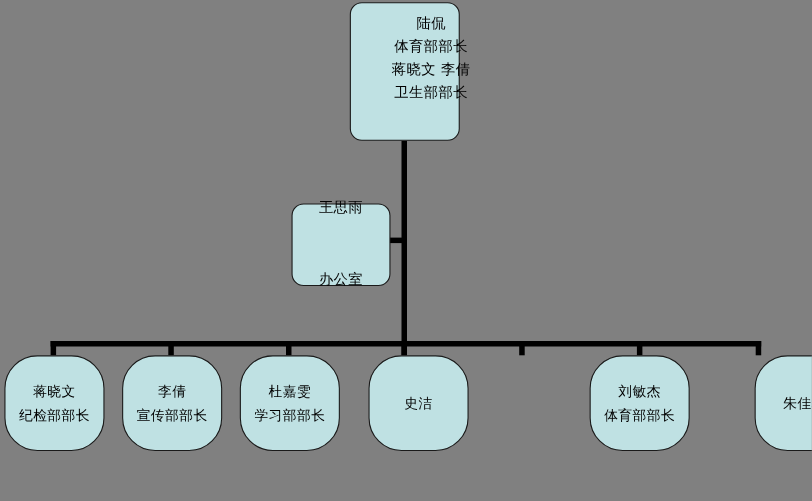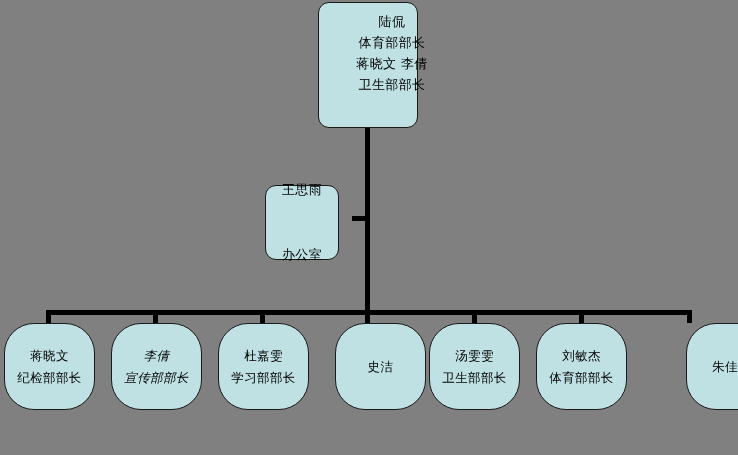--- a/index.html
+++ b/index.html
@@ -56,21 +56,21 @@
     height: 126px;
     font-size: 13px;
     justify-content: flex-start;
     padding-top: 8px;
   }
   .node-top .line { line-height: 1.62; padding-left: 48px; }
 
   .node-office {
     left: 265px;
     top: 185px;
-    width: 74px;
+    width: 90px;
     height: 75px;
     font-size: 13px;
     gap: 44px;
   }
   .node-office .line { line-height: 1.6; }
 
   .node-dept {
     top: 323px;
     width: 91px;
     height: 87px;
@@ -108,38 +108,34 @@
   <div class="node node-office">
     <span class="line">王思雨</span>
     <span class="line">办公室</span>
   </div>
 
   <div class="node node-dept" style="left:4px;">
     <span class="line">蒋晓文</span>
     <span class="line">纪检部部长</span>
   </div>
 
-  <div class="node node-dept" style="left:111px;font-style:italic;">
+  <div class="node node-dept" style="left:111px;">
     <span class="line">李倩</span>
     <span class="line">宣传部部长</span>
   </div>
 
   <div class="node node-dept" style="left:218px;">
     <span class="line">杜嘉雯</span>
     <span class="line">学习部部长</span>
   </div>
 
   <div class="node node-dept" style="left:335px;">
     <span class="line">史洁</span>
   </div>
 
-  <div class="node node-dept" style="left:429px;">
-    <span class="line">汤雯雯</span>
-    <span class="line">卫生部部长</span>
-  </div>
 
   <div class="node node-dept" style="left:536px;align-items:center;">
     <span class="line">刘敏杰</span>
     <span class="line">体育部部长</span>
   </div>
 
   <div class="node node-dept" style="left:644px;margin-left:42px;">
     <span class="line">朱佳桦</span>
   </div>
 

